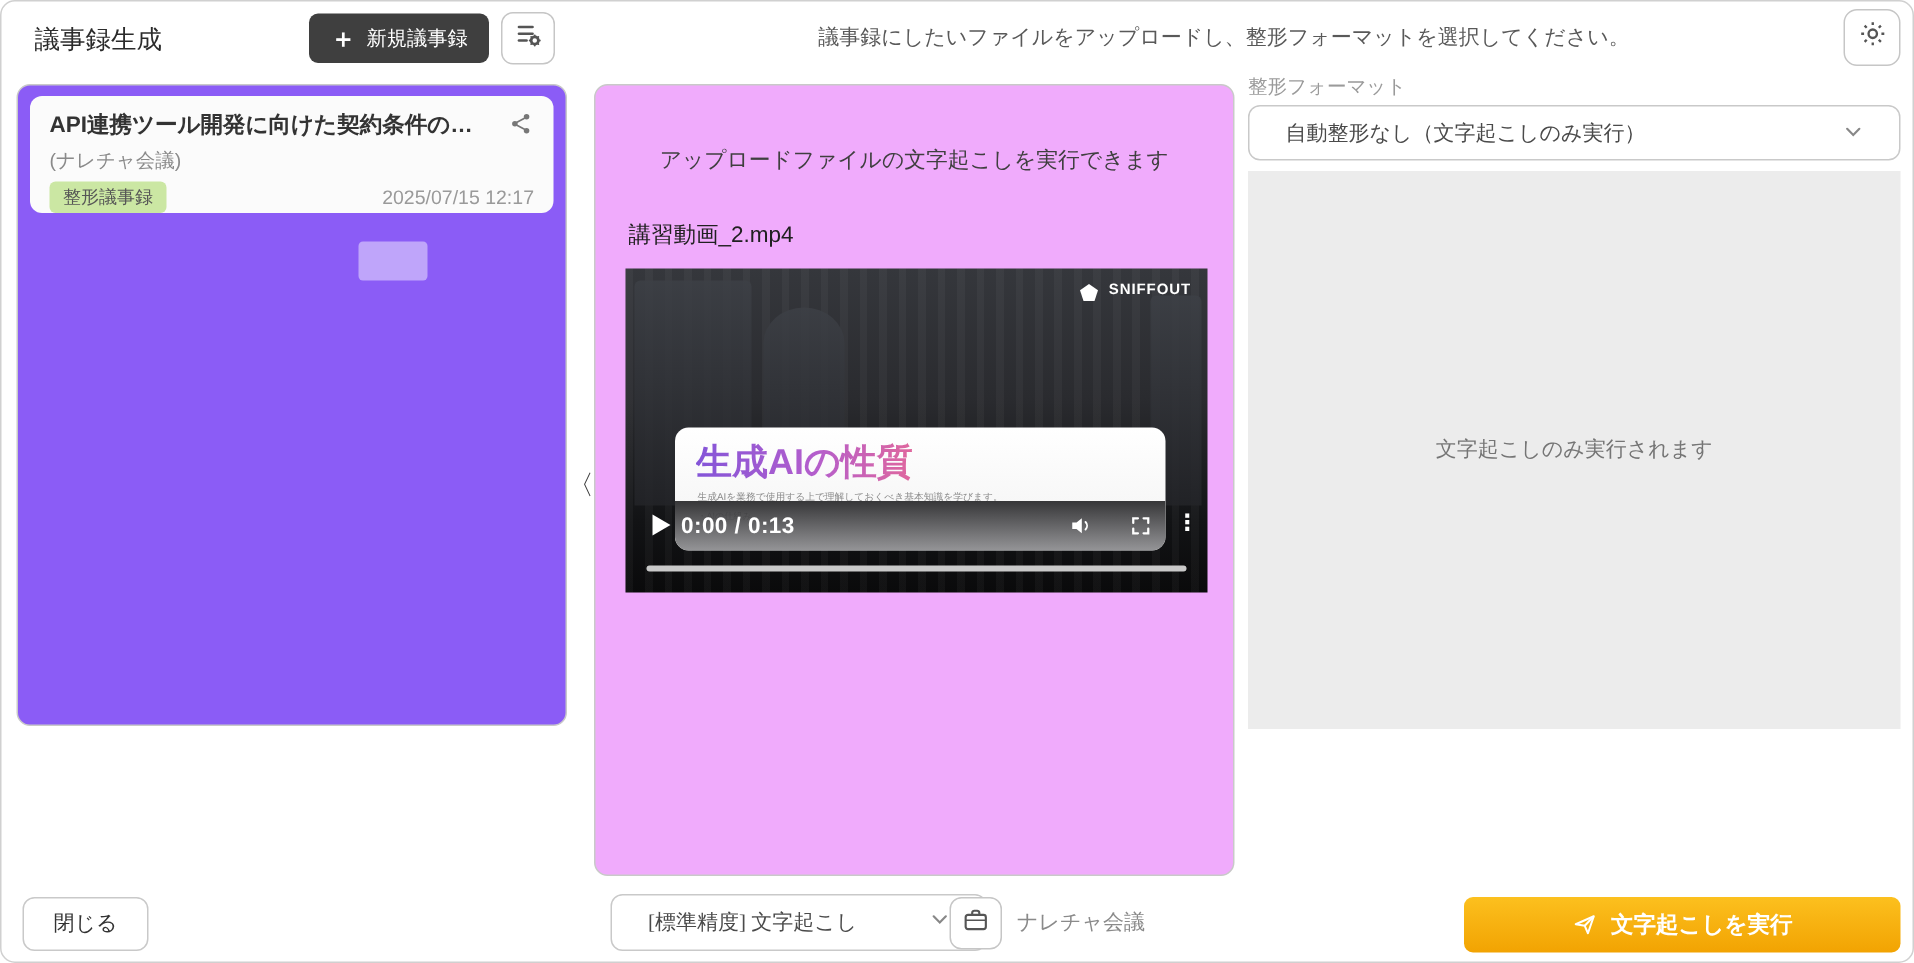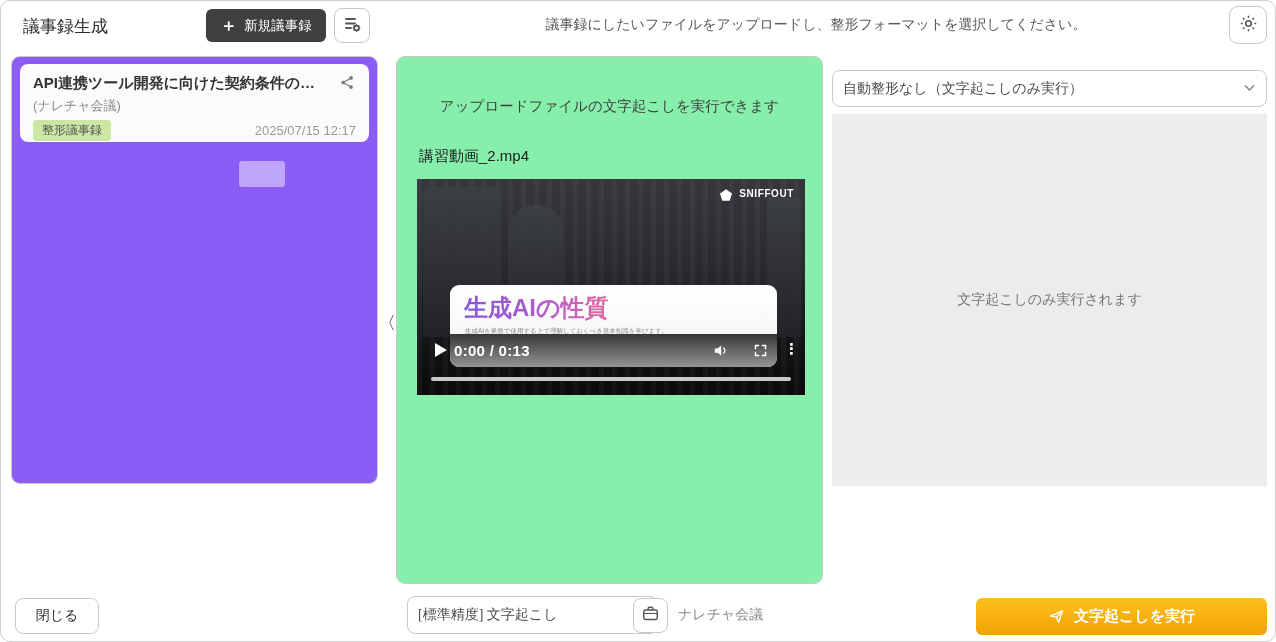--- a/index.html
+++ b/index.html
@@ -54,21 +54,21 @@
   }
   
   .collapse-handle {
     position: absolute; left: 377px; top: 308px; width: 18px; height: 28px;
     display: flex; align-items: center; justify-content: center;
     font-size: 18px; color: #3c3c3c; cursor: pointer; background: transparent;
   }
   
   .mid-panel {
     position: absolute; left: 395px; top: 55px; width: 427px; height: 528px;
-    background: #86efac; border: 1px solid #c9c9c9; border-radius: 9px;
+    background: #f0abfc; border: 1px solid #c9c9c9; border-radius: 9px;
   }
   .mid-hint { position: absolute; left: 0; right: 0; top: 40px; text-align: center; font-size: 14.5px; color: #3f3f3f; }
   .file-name { position: absolute; left: 22px; top: 90px; font-size: 15px; font-weight: normal; color: #202020; }
   
   .video {
     position: absolute; left: 20px; top: 122px; width: 388px; height: 216px;
     background:
       repeating-linear-gradient(90deg, rgba(255,255,255,0.035) 0 5px, rgba(0,0,0,0) 5px 13px),
       linear-gradient(180deg, #35373c 0%, #2a2b2f 40%, #121315 78%, #0a0a0b 100%);
     overflow: hidden;
@@ -110,21 +110,21 @@
   .kebab { position: absolute; right: 6px; top: 161px; color: #fff; font-size: 15px; font-weight: bold; cursor: pointer; line-height: 1.2; }
   .progress-bar {
     position: absolute; left: 14px; right: 14px; bottom: 14px; height: 4px;
     background: #c9c9c9; border-radius: 2px; cursor: pointer;
   }
   
   .right-panel { position: absolute; left: 831px; top: 48px; width: 435px; height: 535px; }
   .format-label { font-size: 13px; color: #9a9a9a; }
   .select-box {
     background: #fff; border: 1px solid #c9c9c9; border-radius: 8px;
-    display: flex; align-items: center; padding: 0 10px; cursor: pointer; color: #4a4a4a; font-size: 14px;
+    display: flex; align-items: center; padding: 0 24px; cursor: pointer; color: #4a4a4a; font-size: 14px;
   }
   #formatSelect { position: absolute; left: 0; top: 21px; width: 435px; height: 37px; }
   .select-value { flex: 1; white-space: nowrap; overflow: hidden; text-overflow: ellipsis; }
   .gray-area {
     position: absolute; left: 0; top: 65px; width: 435px; height: 372px;
     background: #ececec; display: flex; align-items: center; justify-content: center;
   }
   .gray-area-text { font-size: 14px; color: #757575; }
   
   .btn-outline {
@@ -241,20 +241,21 @@
         </div>
       </div>
 
       <div class="play-btn"></div>
       <div class="kebab">⋮</div>
       <div class="progress-bar"></div>
     </div>
   </div>
 
   <div class="right-panel">
+    <div class="format-label">整形フォーマット</div>
     <div class="select-box" id="formatSelect">
       <span class="select-value">自動整形なし（文字起こしのみ実行）</span>
       <span>
         <svg width="13" height="13" viewBox="0 0 16 16" fill="none" stroke="#888" stroke-width="1.8" stroke-linecap="round">
           <path d="M3 6l5 5 5-5"></path>
         </svg>
       </span>
     </div>
     <div class="gray-area">
       <span class="gray-area-text">文字起こしのみ実行されます</span>

